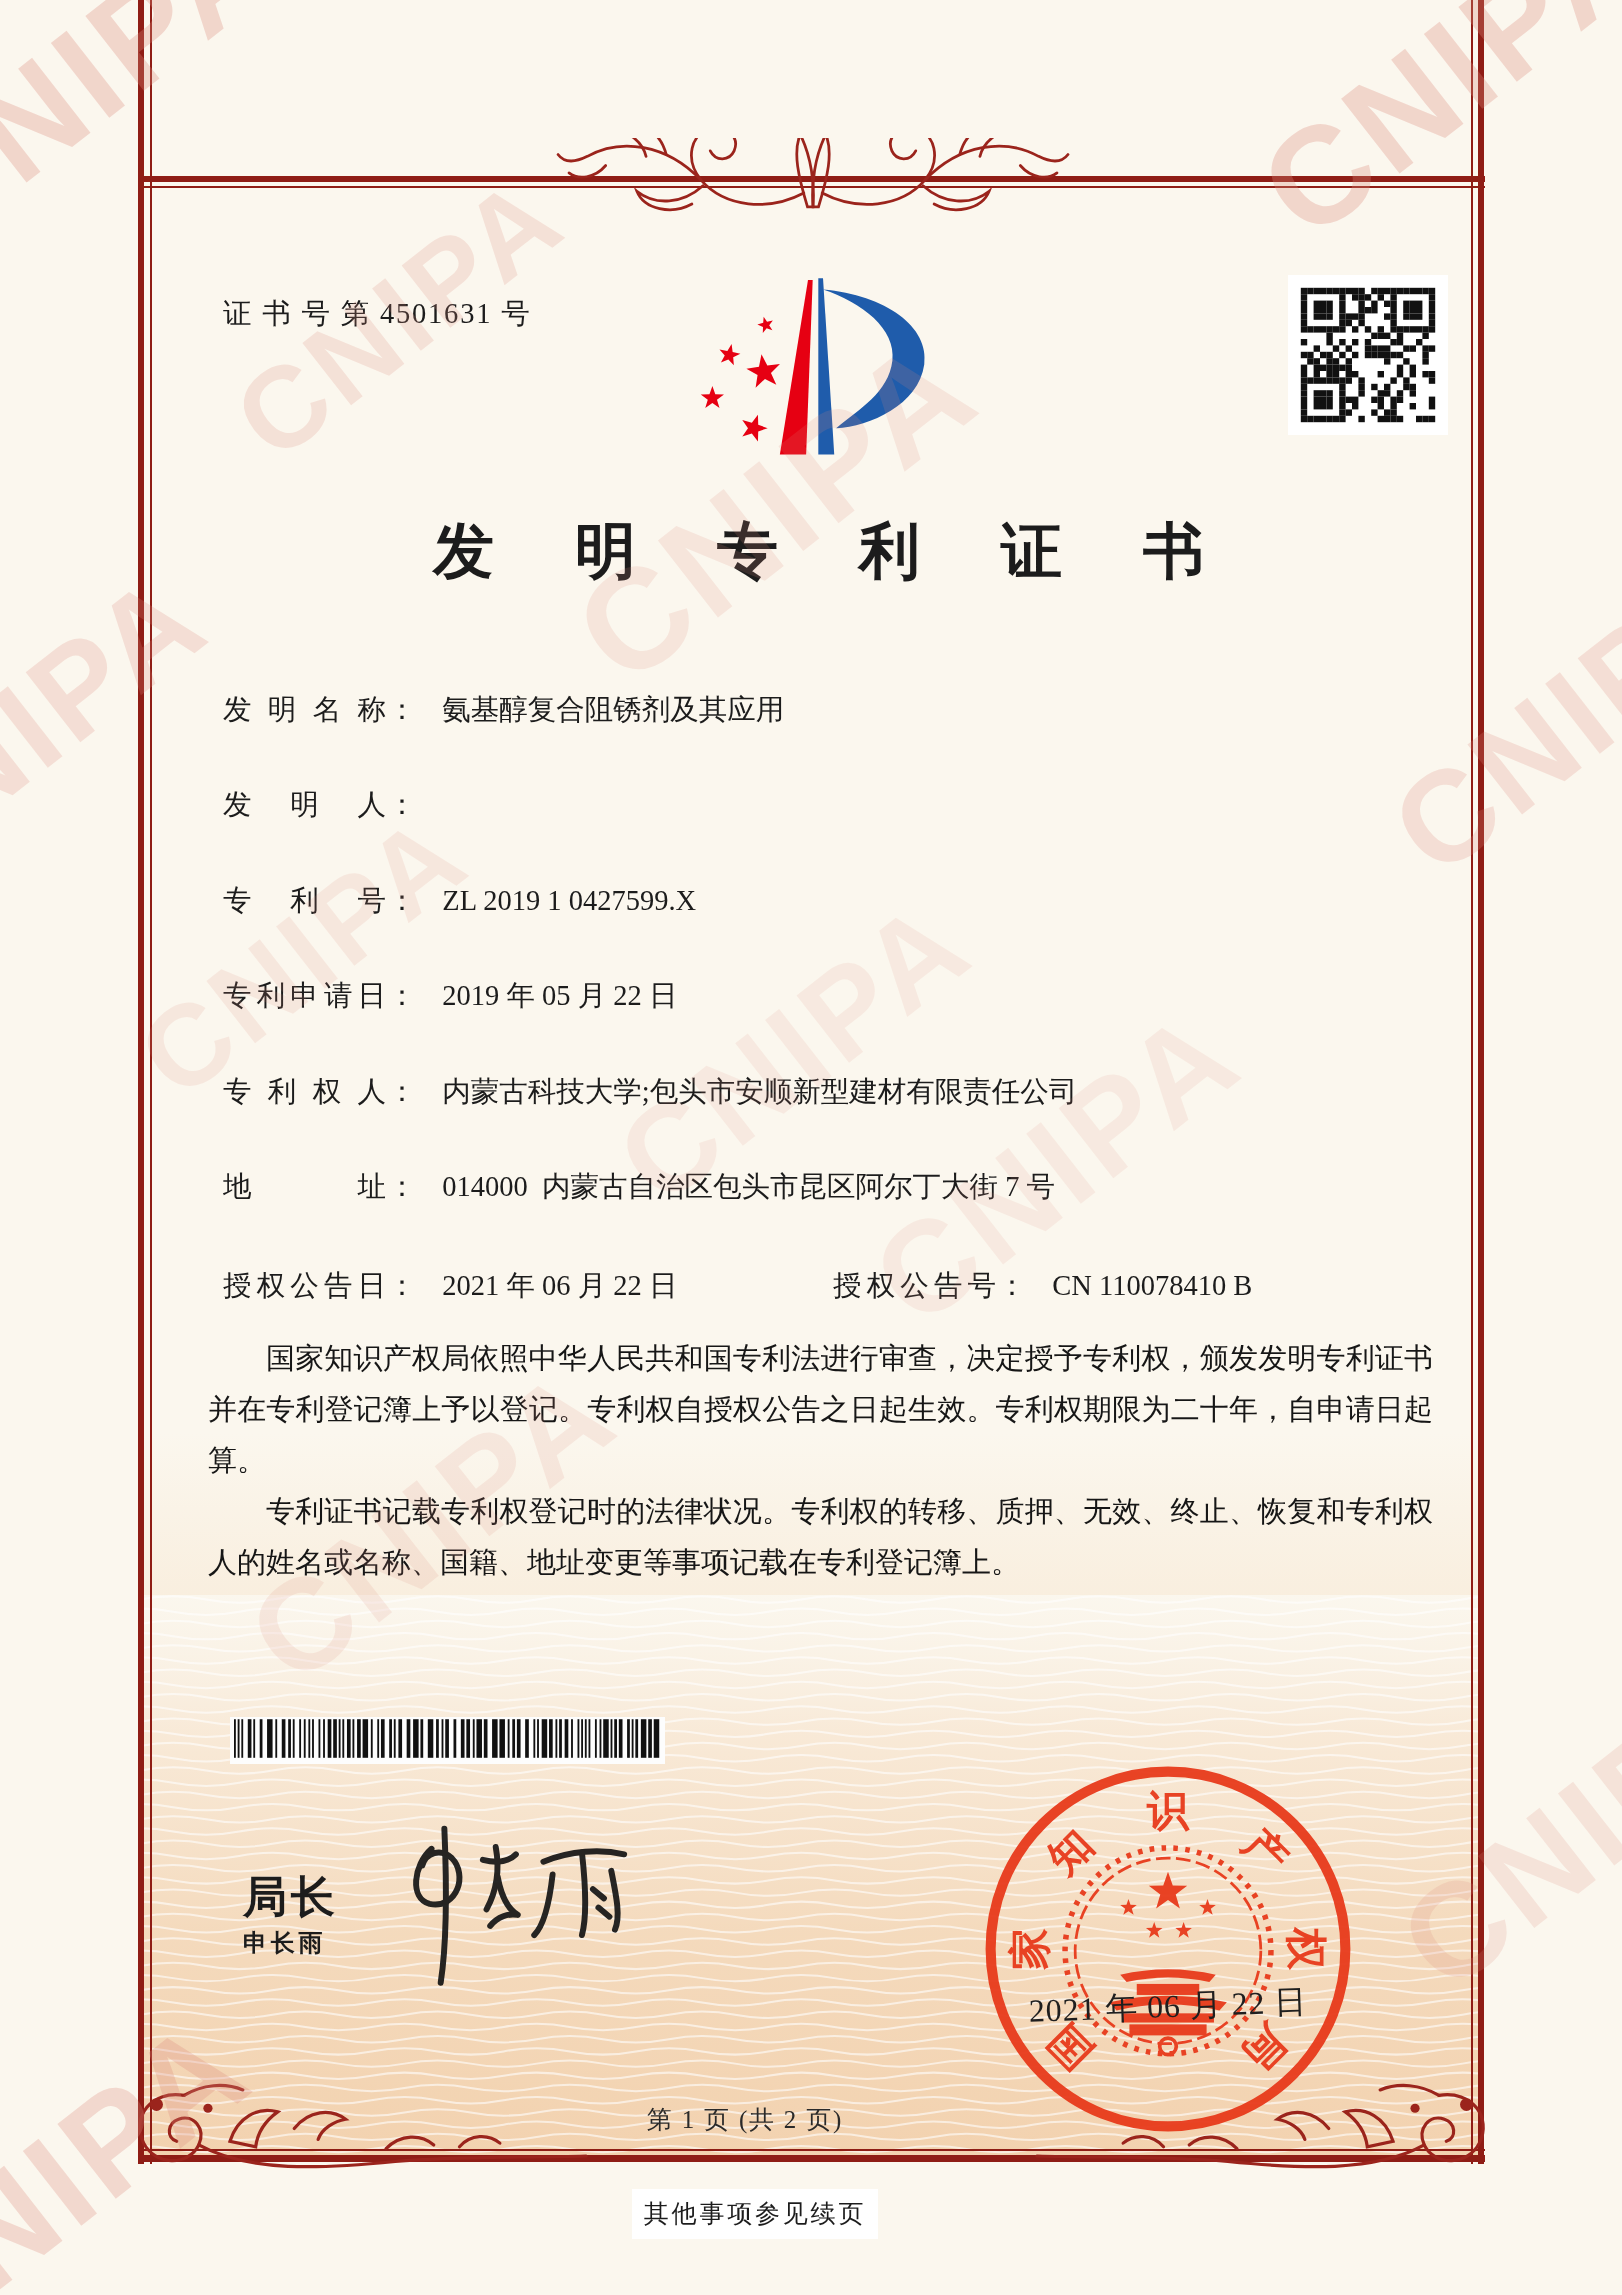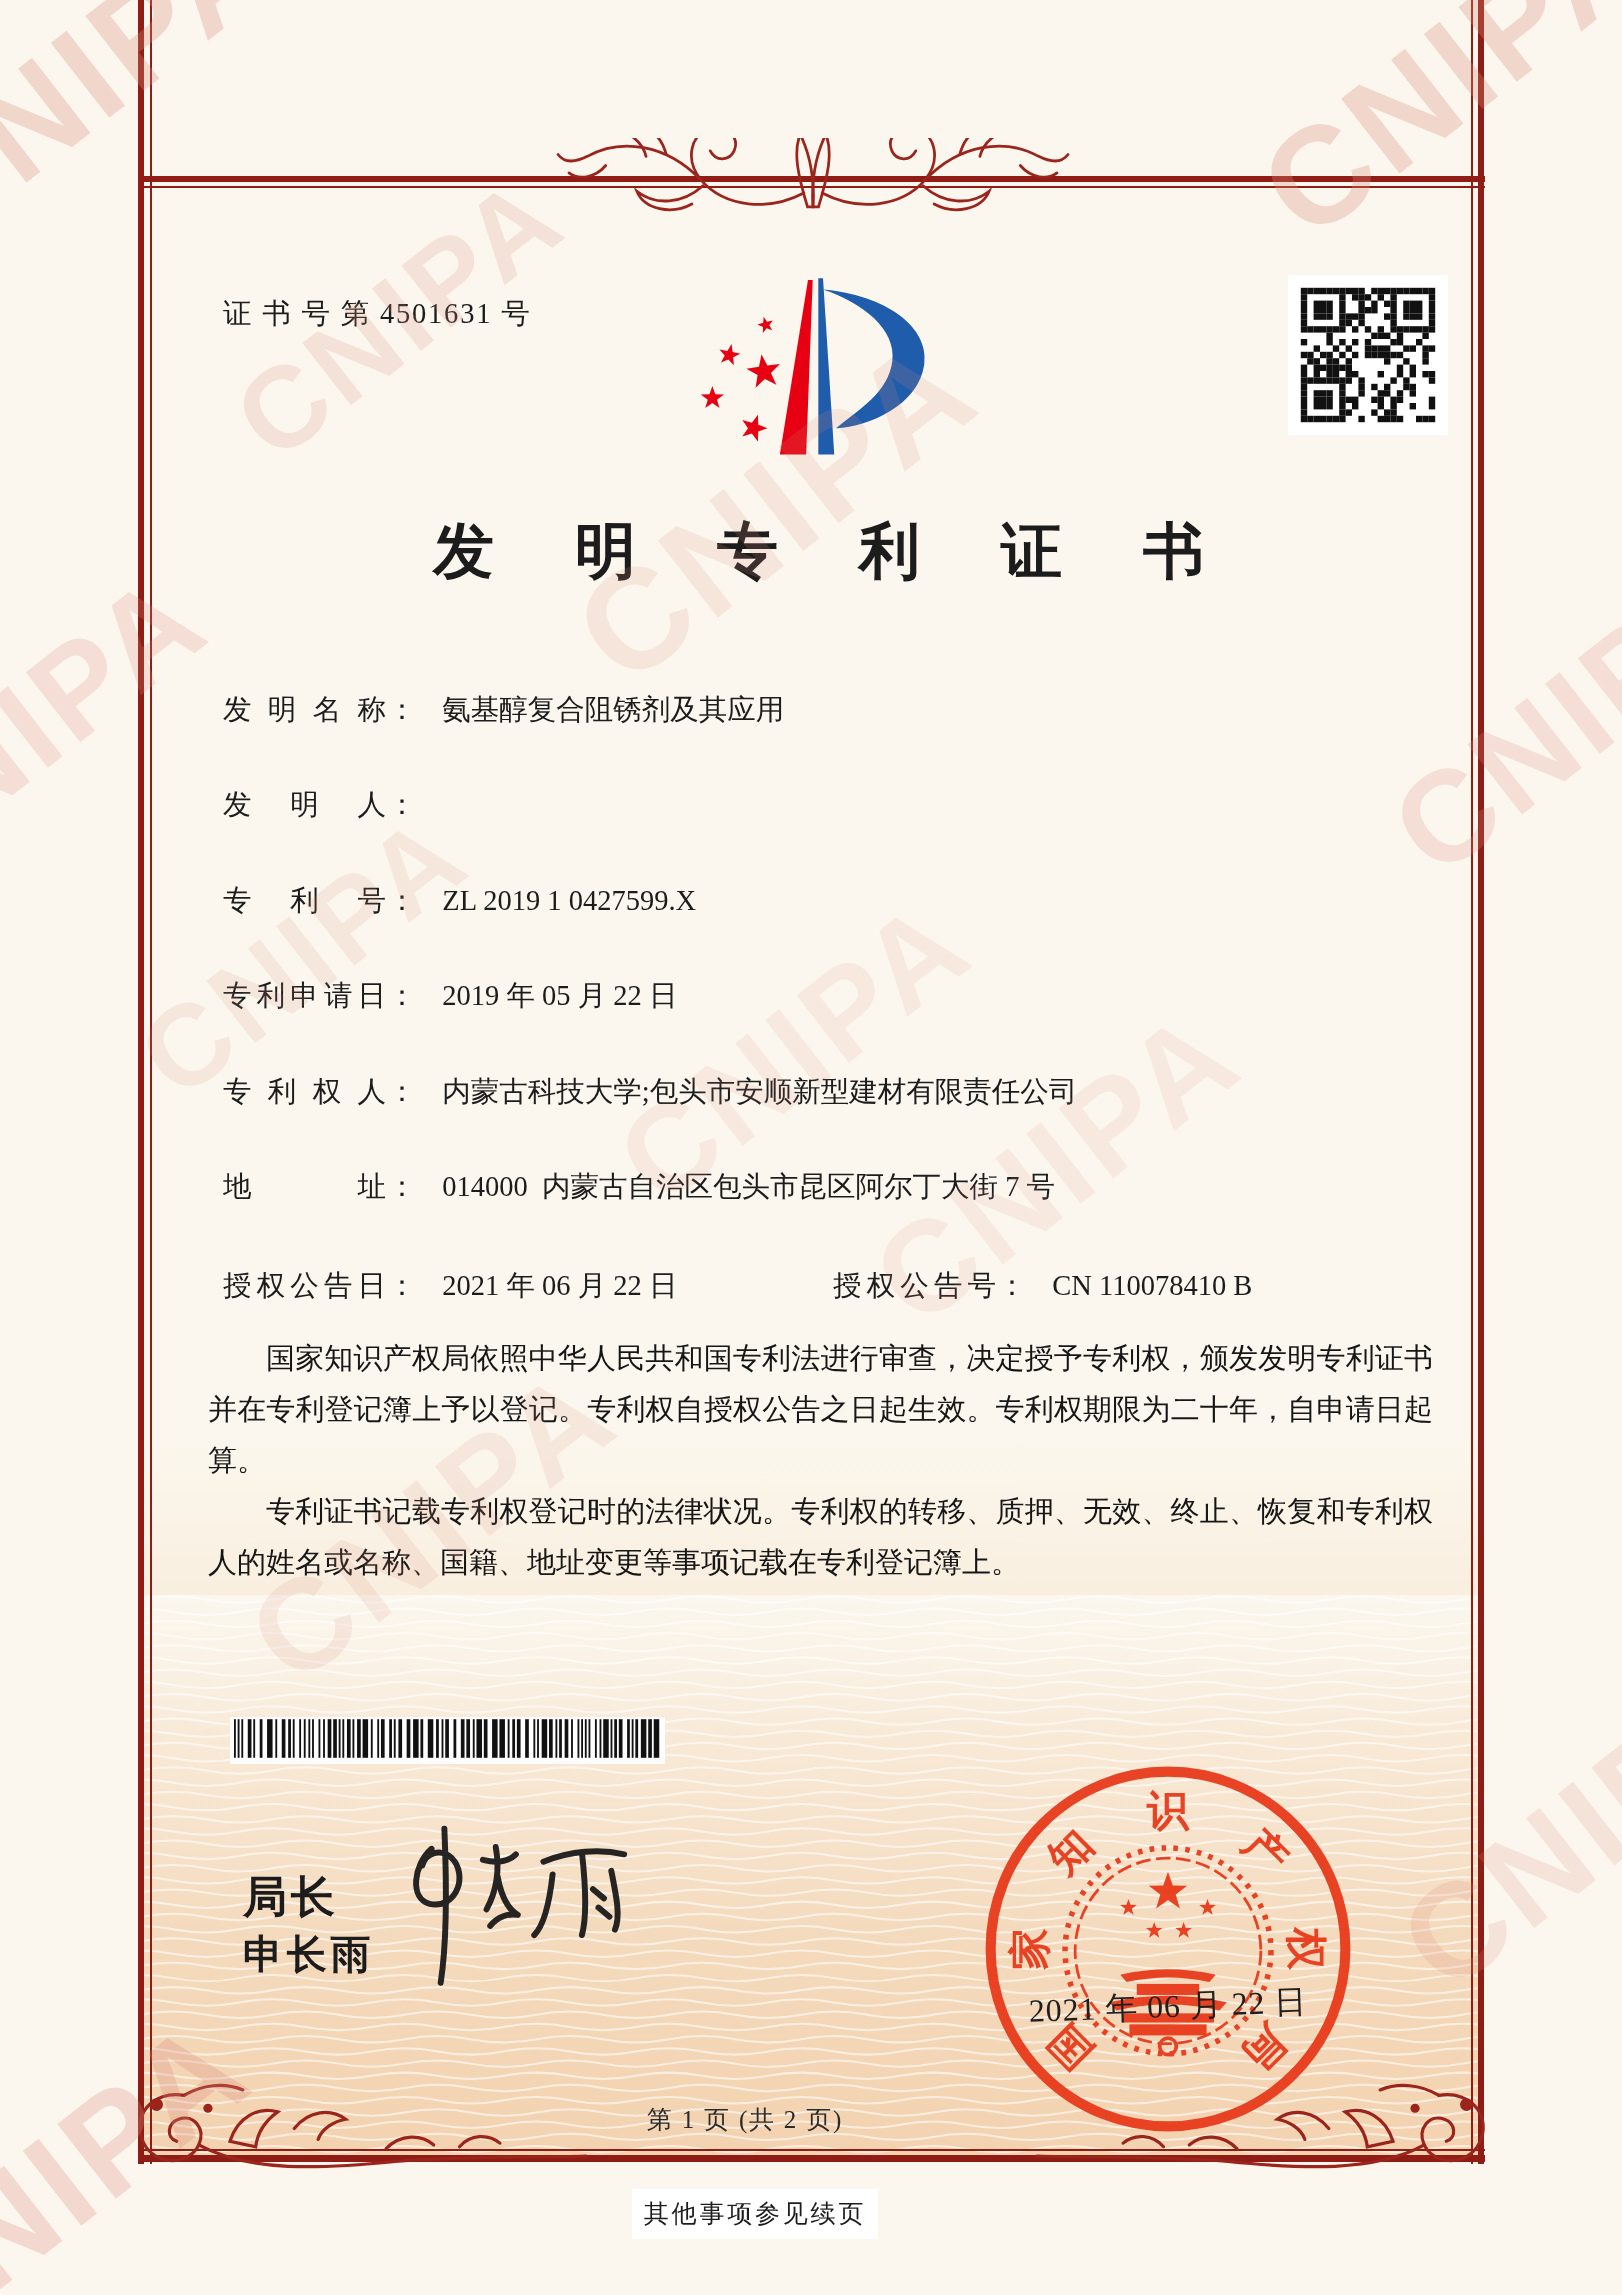--- a/index.html
+++ b/index.html
@@ -41,21 +41,21 @@
   .fcolon{margin:0 26px 0 1.8px;flex:none;}
   .fvalue{white-space:pre;}
   .pair2{position:absolute;left:610px;top:0;display:flex;align-items:baseline;}
   .paras{position:absolute;left:208px;top:1333px;width:1225px;font-size:29px;
          line-height:51px;text-align:justify;color:#161616;}
   .paras p{margin:0;text-indent:2em;}
   .barcode{position:absolute;left:230px;top:1717px;background:#fdfdfd;padding:1.8px 3.7px;}
   .sig-title{position:absolute;left:243px;top:1868px;font-family:"Liberation Sans","DejaVu Sans",sans-serif;
              font-weight:bold;font-size:44px;letter-spacing:3.7px;}
   .sig-name{position:absolute;left:243px;top:1927px;font-family:"Liberation Sans","DejaVu Sans",sans-serif;
-            font-weight:bold;font-size:40px;letter-spacing:3.7px;}
+            font-weight:bold;font-size:24px;letter-spacing:3.7px;}
   .sig-hand{position:absolute;left:404px;top:1823px;z-index:11;}
   .seal{position:absolute;left:975px;top:1756px;z-index:11;opacity:.94;}
   .seal-text{position:absolute;left:975px;top:1756px;width:386px;height:386px;z-index:12;opacity:.94;}
   .seal-text span{position:absolute;left:50%;top:50%;font-size:42px;font-weight:bold;color:#e8391a;}
   .seal-date{position:absolute;left:966px;top:1985px;width:404px;text-align:center;z-index:13;
              font-size:32px;color:#1f1f1f;letter-spacing:0.9px;white-space:pre;transform:rotate(-2deg);}
   .page-num{position:absolute;left:208px;top:2103px;width:1074px;text-align:center;
             font-size:25px;letter-spacing:1.8px;color:#2a2a2a;white-space:pre;z-index:10;}
   .note-box{position:absolute;left:632px;top:2189px;width:246px;height:50px;background:#ffffff;
             text-align:center;line-height:50px;font-size:25px;letter-spacing:2.8px;z-index:10;}

